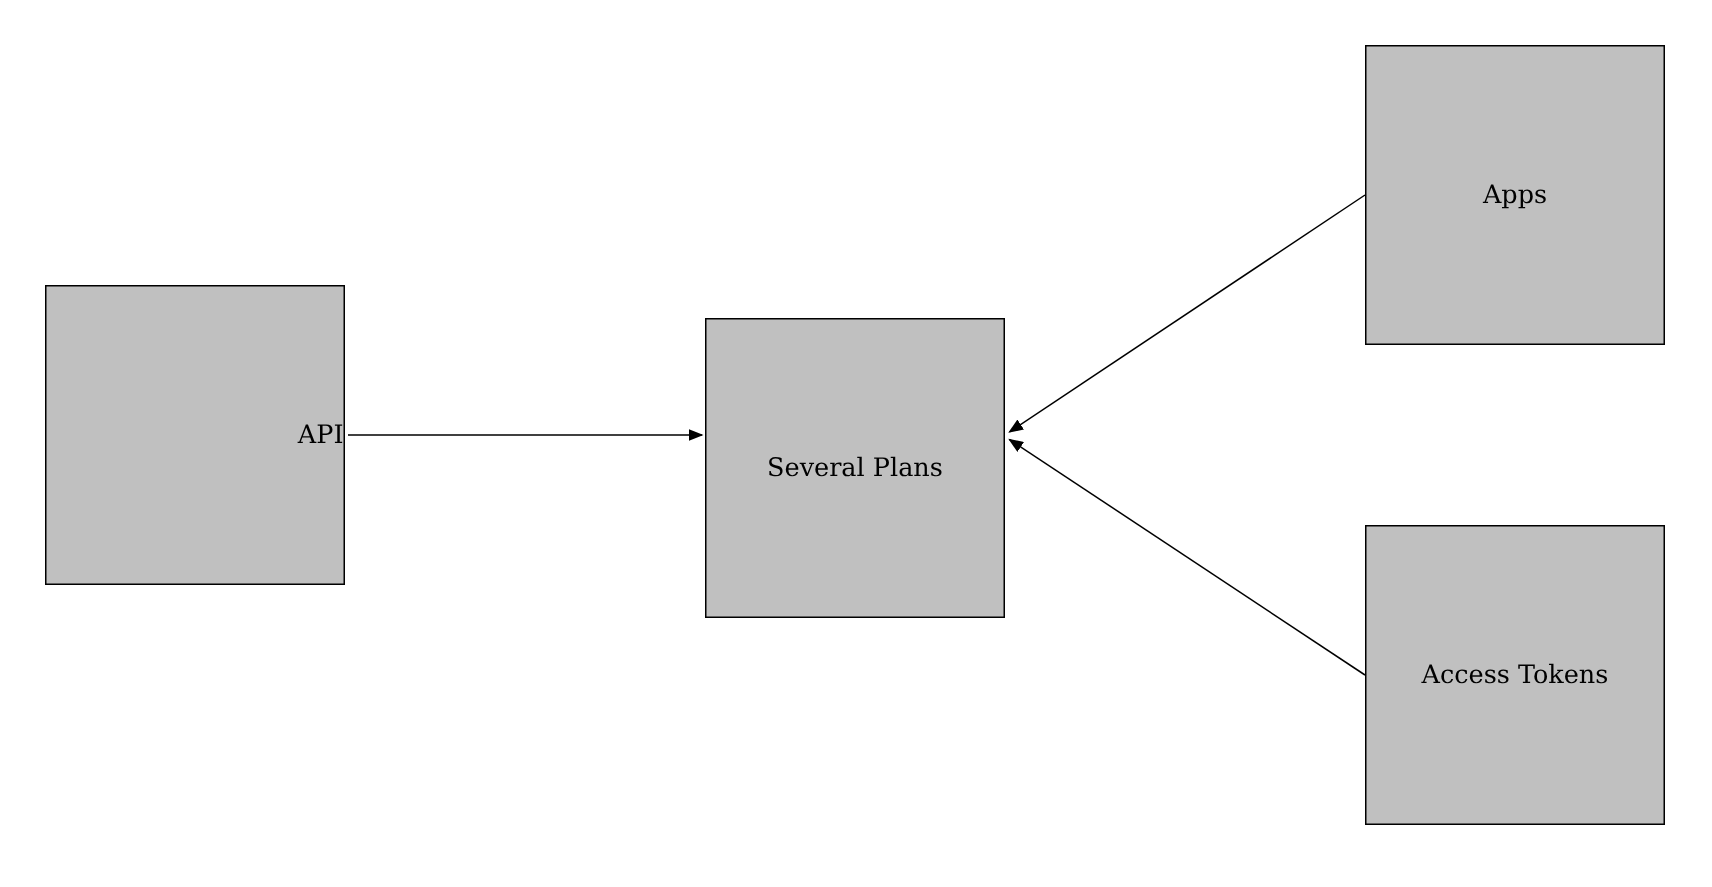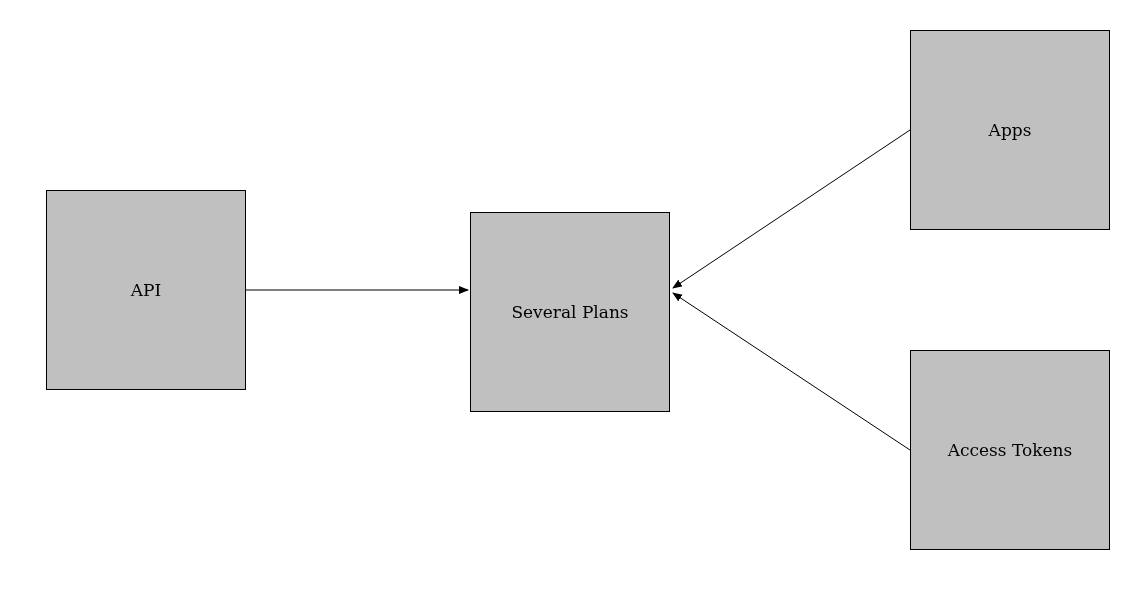--- a/index.html
+++ b/index.html
@@ -33,21 +33,21 @@
     align-items: center;
     justify-content: center;
   }
   .node-label {
     font-size: 17px;
     color: #000000;
     text-align: center;
     line-height: 1.2;
     white-space: nowrap;
   }
-  .node-api            { left: 46px;  top: 190px; }
+  .node-api            { left: 30px;  top: 190px; justify-content: flex-end; }
   .node-several-plans  { left: 470px; top: 190px; margin-top: 22px; }
   .node-apps           { left: 910px; top: 30px;  }
   .node-access-tokens  { left: 910px; top: 350px; }
 </style>
 </head>
 <body>
 
 <div class="canvas">
 
   <svg class="edges-layer" width="1141" height="591" viewBox="0 0 1141 591" xmlns="http://www.w3.org/2000/svg">

